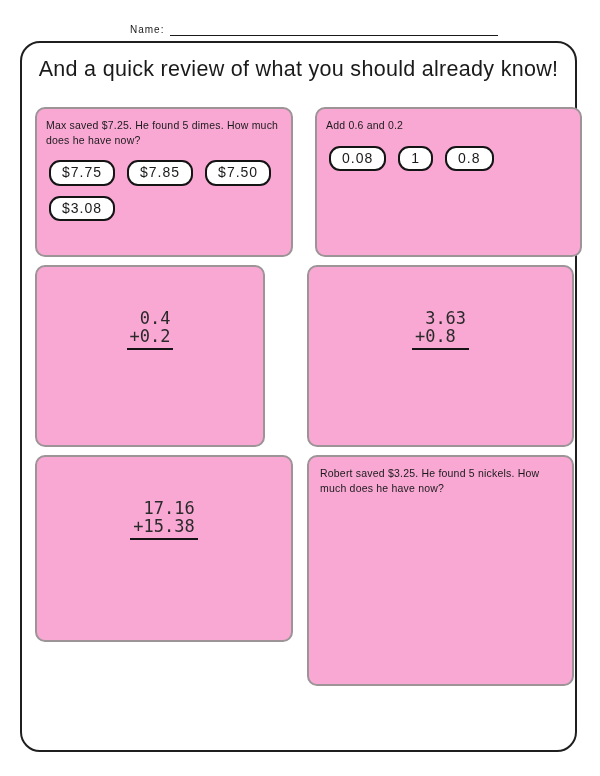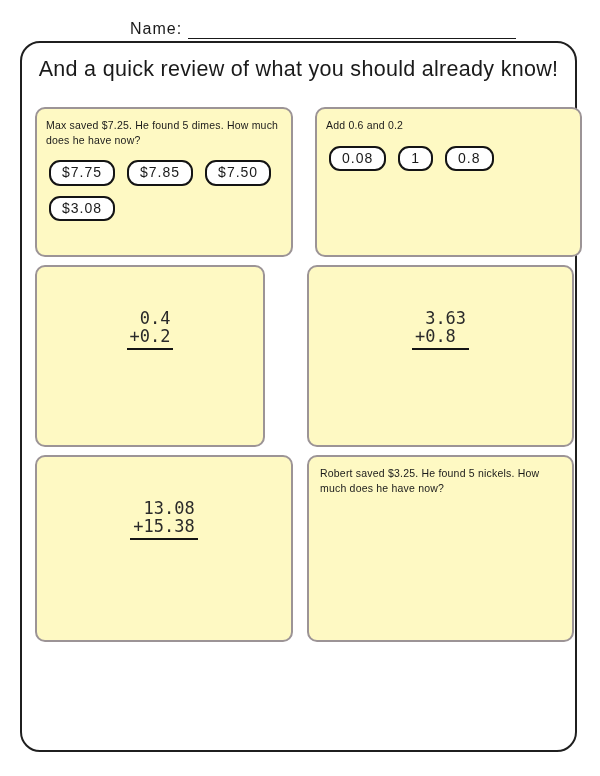--- a/index.html
+++ b/index.html
@@ -19,21 +19,21 @@
 
   
   .name-row {
     position: absolute;
     left: 130px;
     top: 20px;
     display: flex;
     align-items: flex-end;
   }
   .name-label {
-    font-size: 16px;
+    font-size: 10px;
     letter-spacing: 1px;
     padding-bottom: 1px;
   }
   .name-line {
     width: 328px;
     height: 15px;
     margin-left: 6px;
     border-bottom: 1.6px solid #1a1a1a;
   }
 
@@ -57,30 +57,30 @@
     font-size: 21.5px;
     letter-spacing: 0.3px;
     white-space: nowrap;
   }
 
   
   .cell {
     position: absolute;
     border: 2px solid #9c9496;
     border-radius: 10px;
-    background: #fef9c3;
+    background: #f9a8d4;
     padding: 9px 9px;
     box-sizing: border-box;
   }
   .cell-b1 { left: 13px;  top: 64px;  width: 258px; height: 150px; }
   .cell-b2 { left: 285px; top: 64px;  width: 267px; height: 150px; margin-left: 8px; }
   .cell-b3 { left: 13px;  top: 222px; width: 230px; height: 182px; }
   .cell-b4 { left: 285px; top: 222px; width: 267px; height: 182px; }
   .cell-b5 { left: 13px;  top: 412px; width: 258px; height: 187px; }
-  .cell-b6 { left: 285px; top: 412px; width: 267px; height: 187px; padding-left: 11px; }
+  .cell-b6 { left: 285px; top: 412px; width: 267px; height: 231px; padding-left: 11px; }
 
   .q-text {
     font-size: 10.5px;
     line-height: 1.4;
     letter-spacing: 0.2px;
     max-width: 238px;
   }
 
   .choices {
     display: flex;
@@ -157,21 +157,21 @@
 
     <div class="cell cell-b4">
       <div class="math-block">
         <div class="math-row"> 3.63</div>
         <div class="math-row">+0.8 </div>
       </div>
     </div>
 
     <div class="cell cell-b5">
       <div class="math-block">
-        <div class="math-row"> 13.08</div>
+        <div class="math-row"> 17.16</div>
         <div class="math-row">+15.38</div>
       </div>
     </div>
 
     <div class="cell cell-b6">
       <div class="q-text">Robert saved $3.25. He found 5 nickels. How much does he have now?</div>
     </div>
 
   </div>
 </div>

